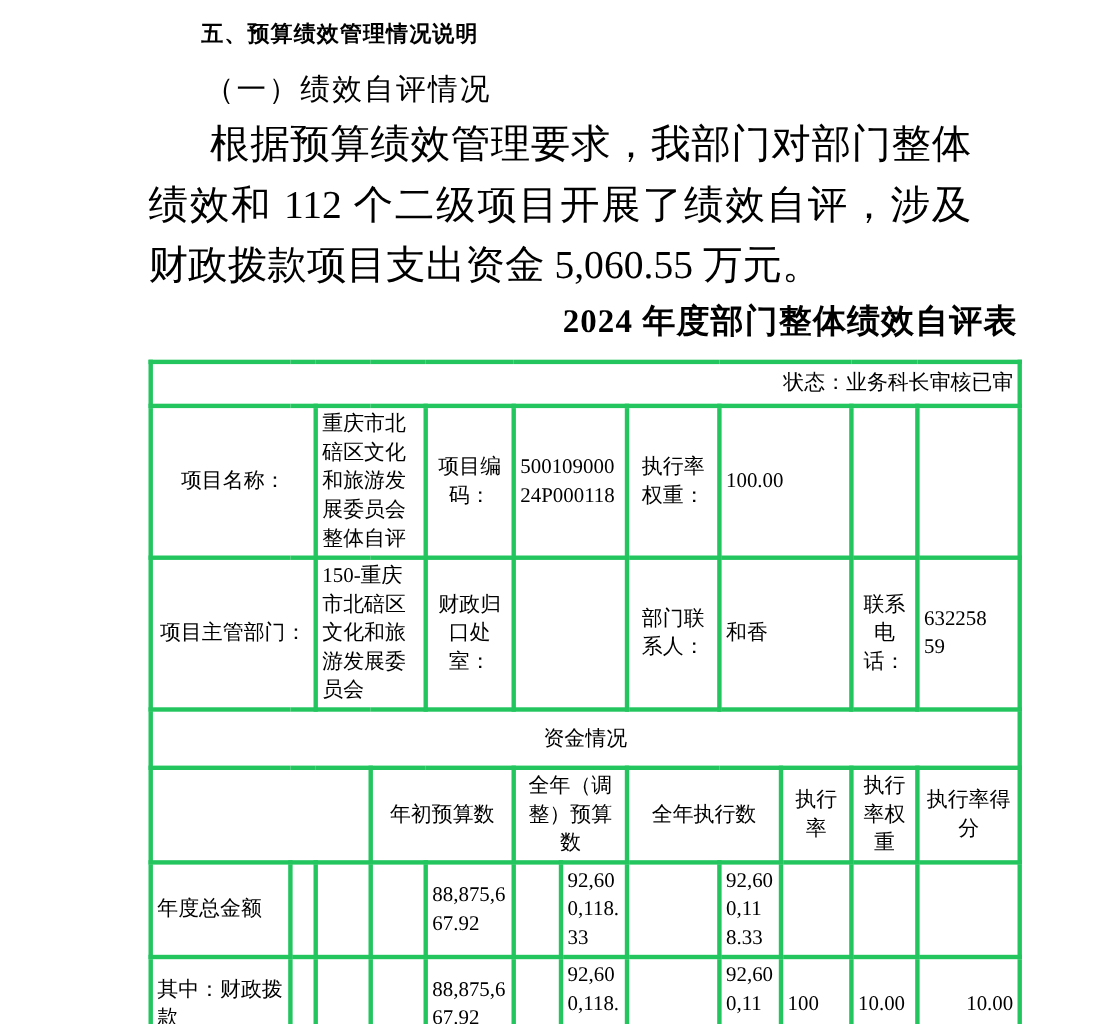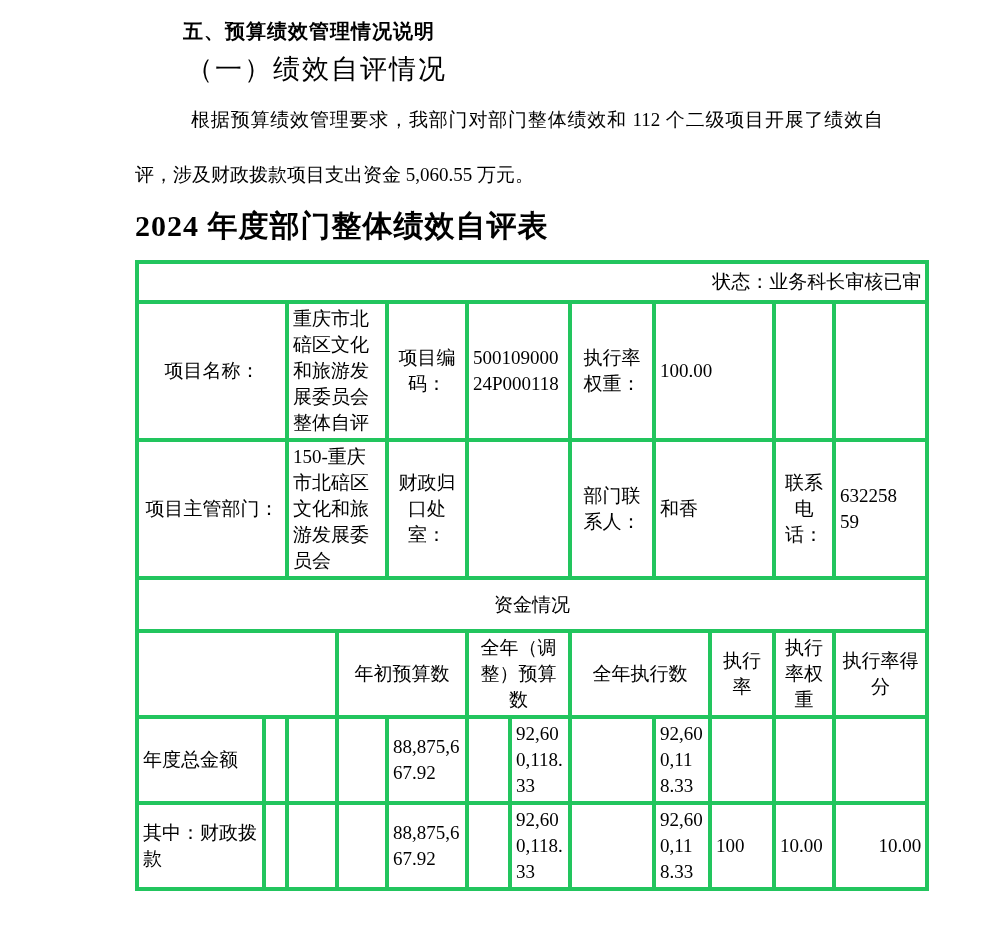--- a/index.html
+++ b/index.html
@@ -11,32 +11,32 @@
   }
   .page { position: relative; width: 1000px; height: 931px; background: #ffffff; }
 
   .h1 {
     margin: 14px 0 0 183px;
     font-family: "Liberation Sans", "DejaVu Sans", sans-serif;
     font-weight: bold; font-size: 20px; line-height: 34px;
     letter-spacing: 1px;
   }
   .h2 {
-    margin: 4px 0 0 186px;
+    margin: 16px 0 0 186px;
     font-size: 27px; line-height: 34px; font-weight: normal;
     letter-spacing: 2px;
   }
   .para {
     margin: 6px 0 0 135px; width: 748px;
-    font-size: 19px; line-height: 55px;
+    font-size: 36px; line-height: 55px;
     text-align: justify; text-indent: 56px;
   }
   .tbl-title {
     margin: 4px 0 0 135px; width: 790px;
-    text-align: left; font-size: 30px; font-weight: bold;
+    text-align: right; font-size: 30px; font-weight: bold;
     line-height: 40px; letter-spacing: 1px;
   }
 
   table.eval {
     border-collapse: collapse; table-layout: fixed;
     width: 790px; margin: 14px 0 0 135px;
   }
   table.eval td {
     border: 4px solid #22c55e;
     font-size: 19px; line-height: 26px;

